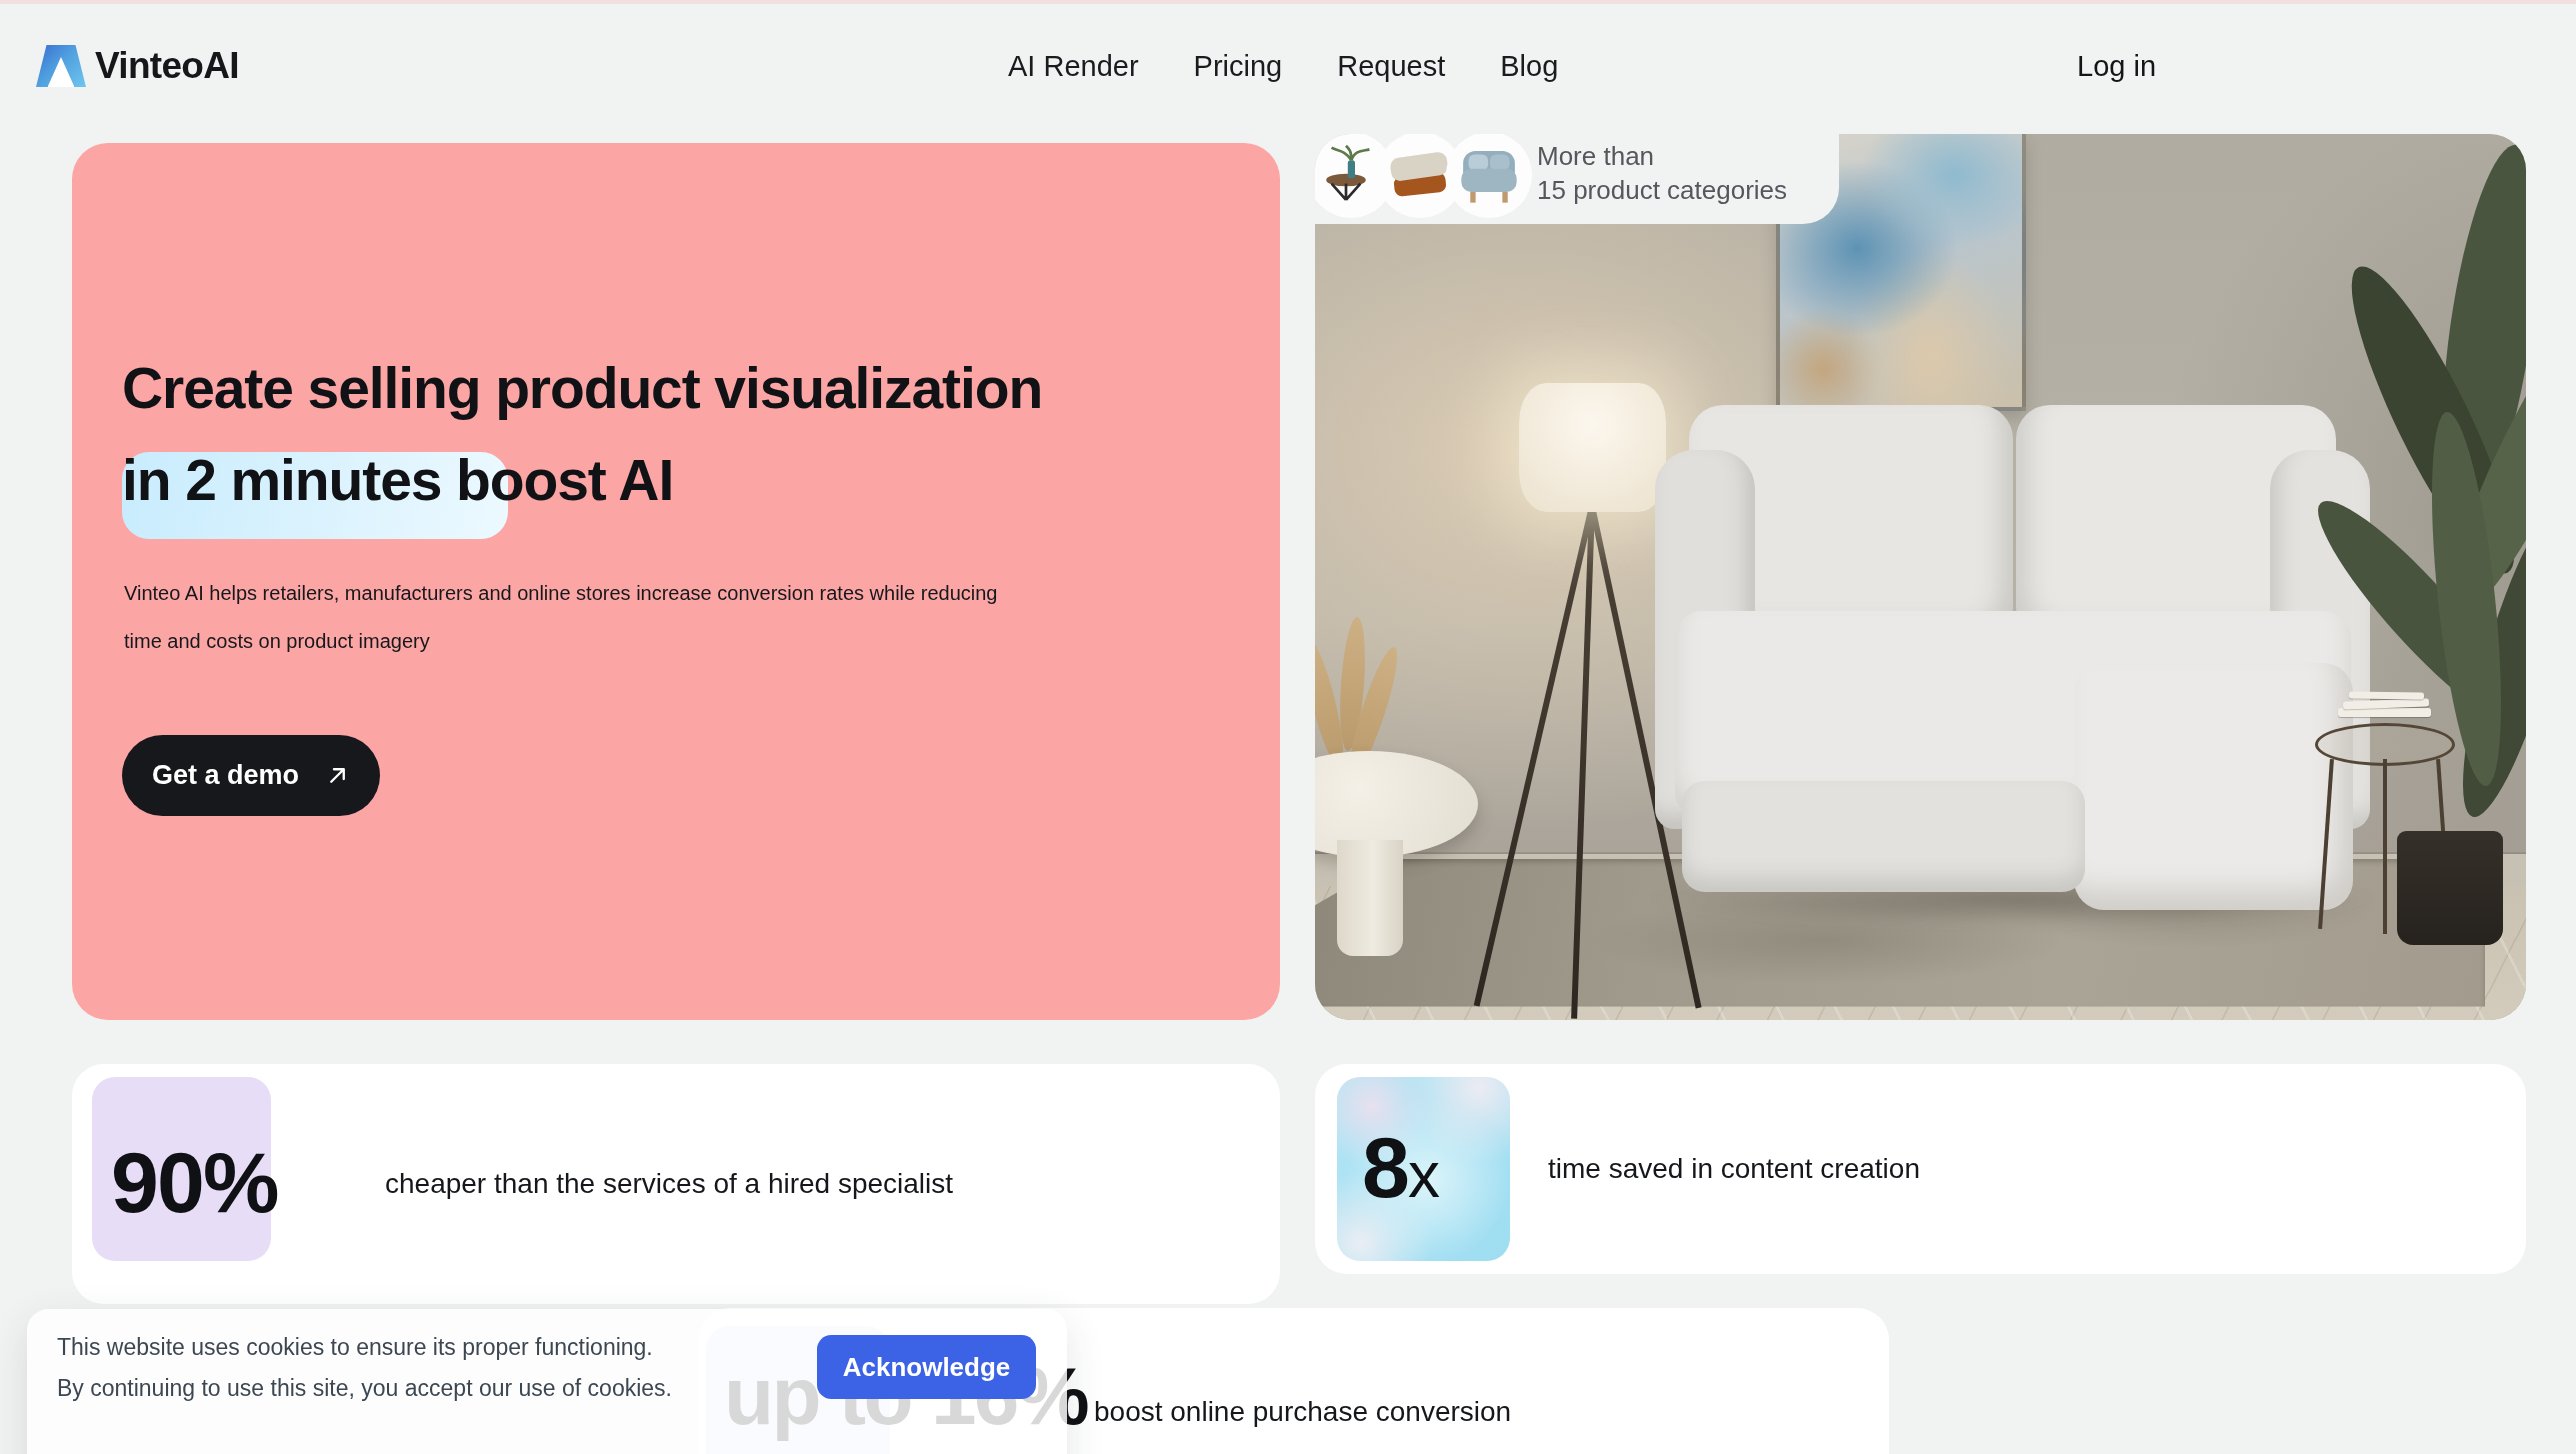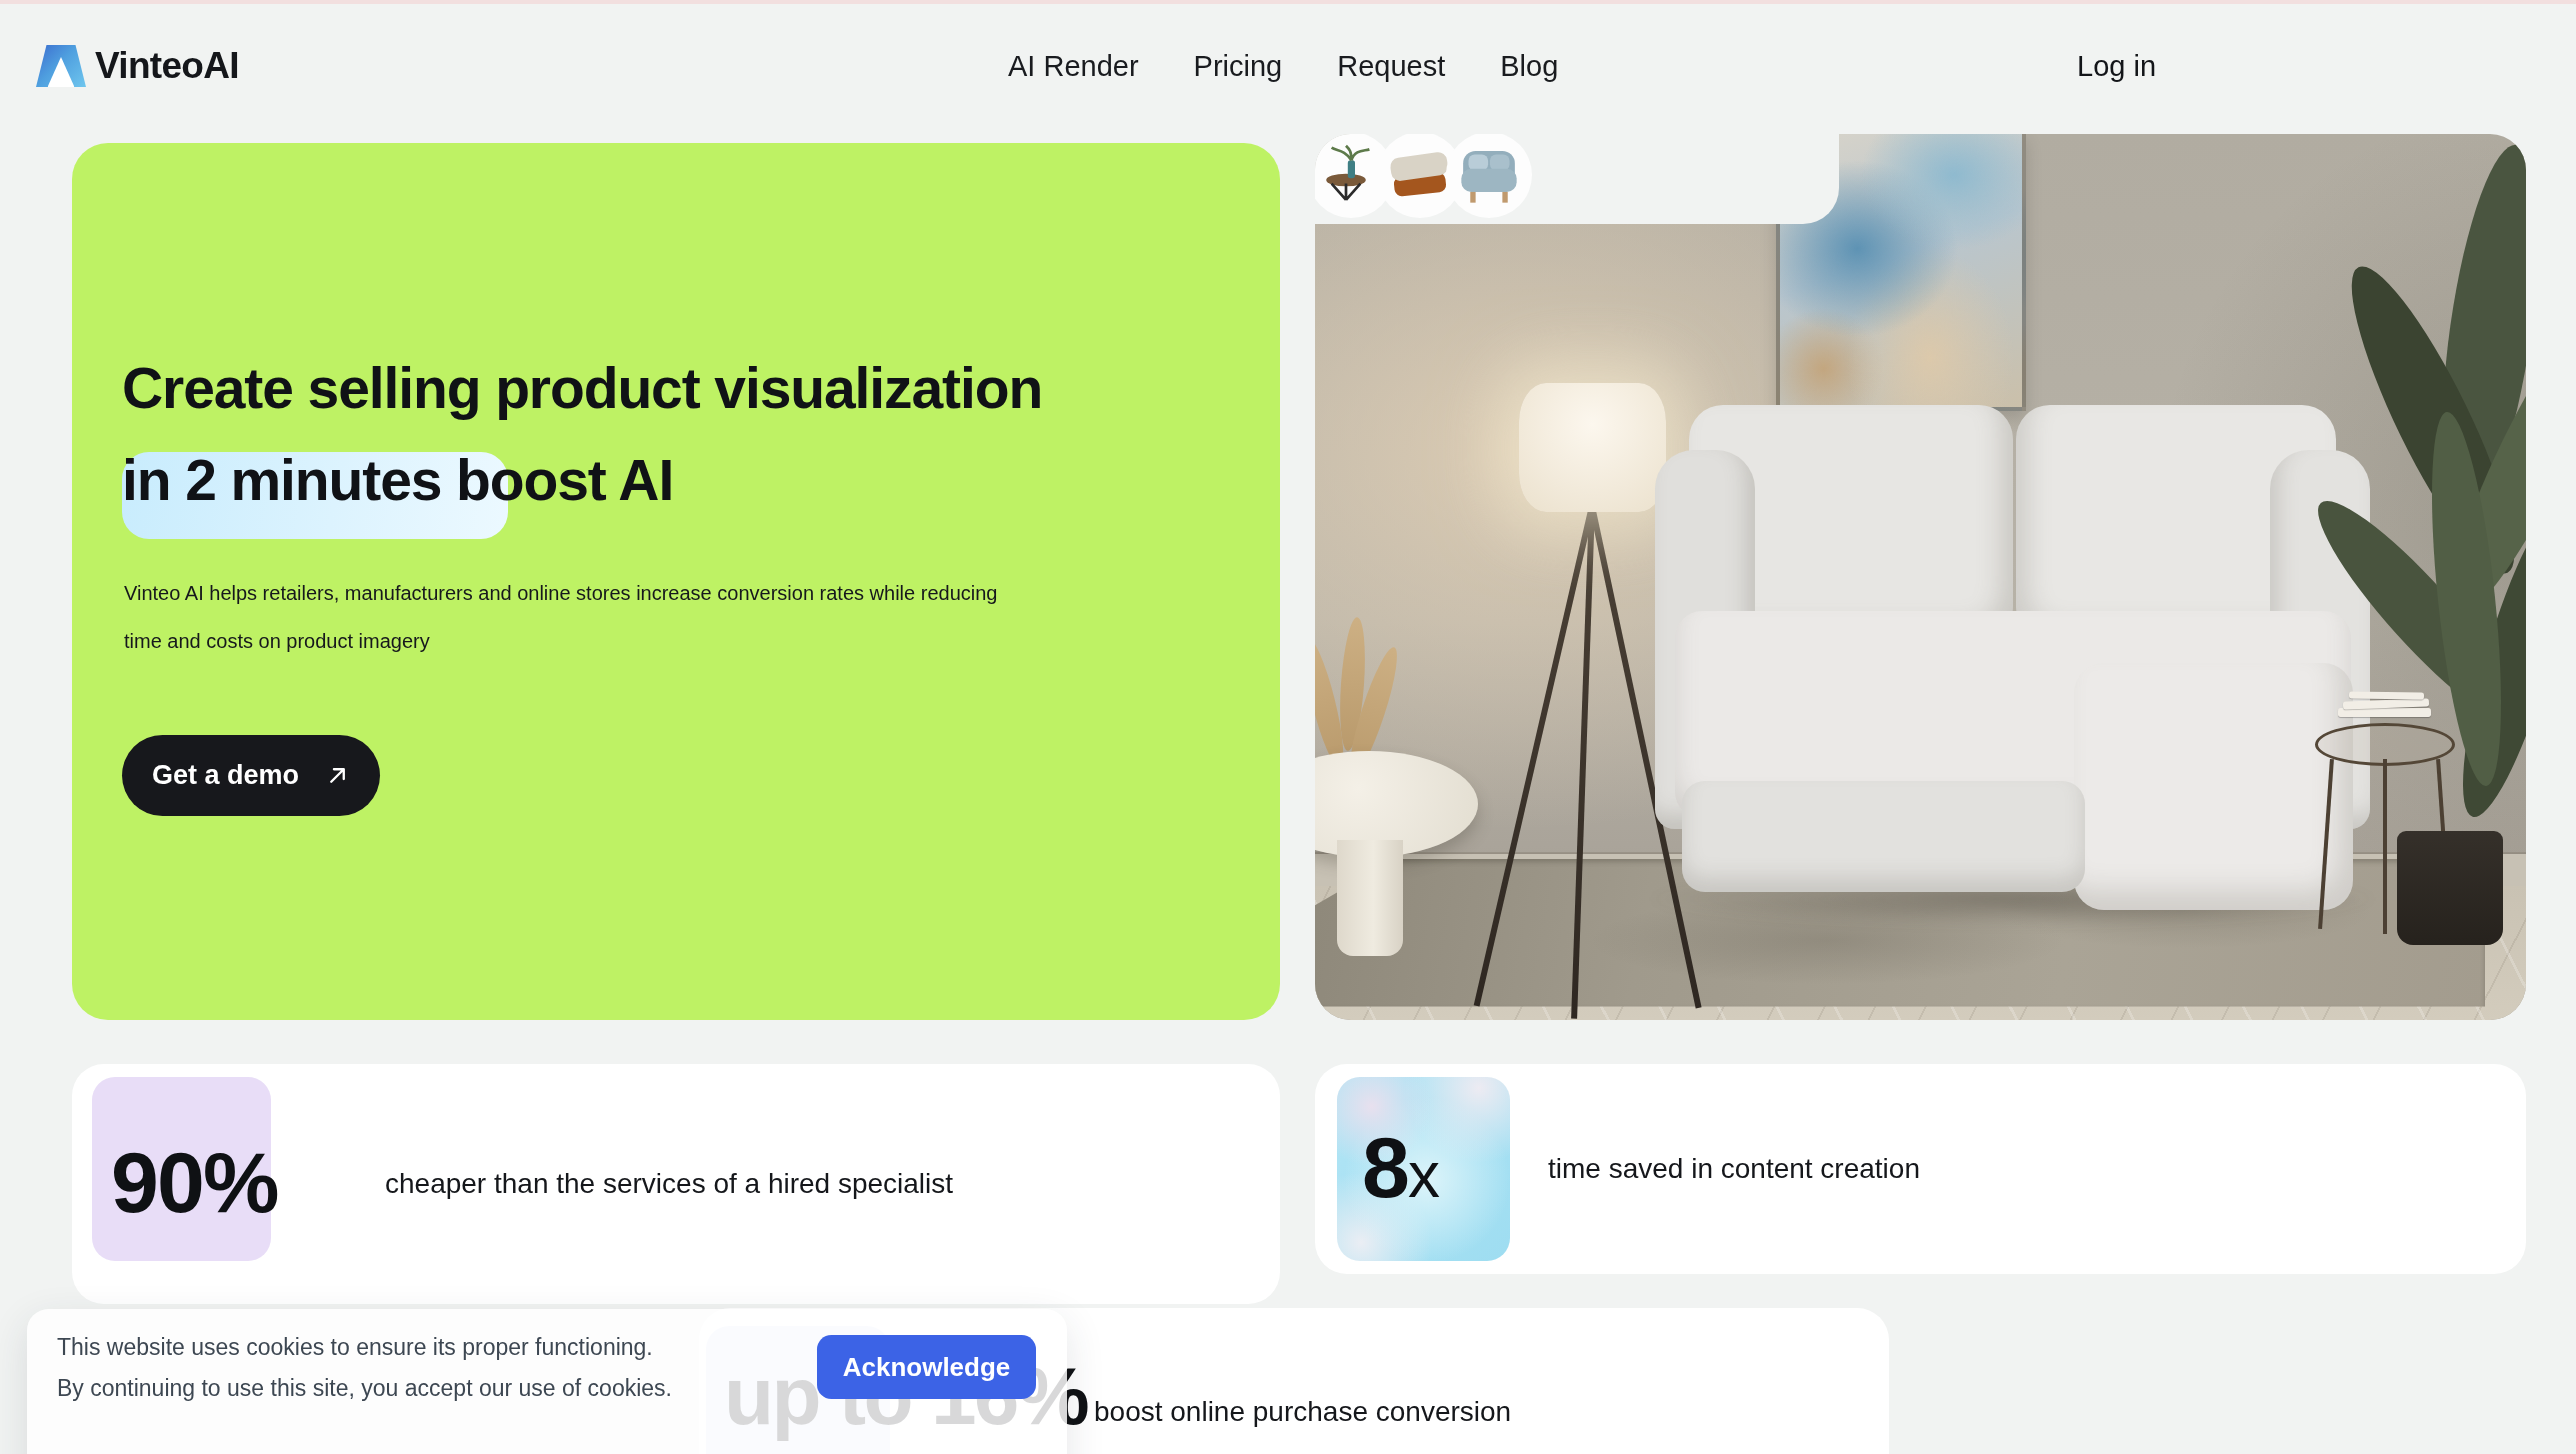--- a/index.html
+++ b/index.html
@@ -26,21 +26,21 @@
   .btn-outline { position:absolute; left:2187px; top:19px; width:358px; height:84px;
     border:2.7px solid #191b1f; border-radius:42px; background:transparent;
     display:flex; align-items:center; justify-content:center; gap:14.3px;
     font-size:28px; font-weight:500; color:#15171b; cursor:pointer; }
   .arrow-svg { width:25px; height:25px; }
   .arrow-svg path { fill:none; stroke:#15171b; stroke-width:2.6; stroke-linecap:round; stroke-linejoin:round; }
   .arrow-svg.white path { stroke:#ffffff; }
 
   
   .hero-card { position:absolute; left:72px; top:143px; width:1208px; height:877px;
-    background:#bef264; border-radius:36px; }
+    background:#fca5a5; border-radius:36px; }
   .hl-bg { position:absolute; left:50px; top:309px; width:386px; height:87px; border-radius:27px;
     background:linear-gradient(100deg,#c8ecfd 0%,#dcf3fe 55%,#ecf9ff 100%); }
   .headline { position:absolute; left:50px; top:199px; font-size:57px; font-weight:600;
     line-height:92px; letter-spacing:-1.1px; color:#101216; z-index:1; white-space:nowrap; }
   .subtitle { position:absolute; left:52px; top:426px; width:877px;
     font-size:20px; line-height:48px; color:#16181c; }
   .cta { position:absolute; left:50px; top:592px; width:258px; height:81px; border-radius:41px;
     background:#17181c; color:#fff; display:flex; align-items:center; justify-content:center; gap:26px;
     font-size:27px; font-weight:600; cursor:pointer; }
 
@@ -273,20 +273,24 @@
     <div class="thumb" style="left:131px; z-index:3;">
       <svg width="66" height="66" viewBox="0 0 74 74">
         <rect x="8" y="10" width="58" height="40" rx="14" fill="#93aebc"></rect>
         <rect x="14" y="14" width="22" height="18" rx="7" fill="#b9cdd8"></rect>
         <rect x="38" y="14" width="22" height="18" rx="7" fill="#a9c0cc"></rect>
         <rect x="6" y="30" width="62" height="26" rx="11" fill="#9db6c2"></rect>
         <rect x="16" y="56" width="6" height="12" fill="#c09a6e"></rect>
         <rect x="52" y="56" width="6" height="12" fill="#c09a6e"></rect>
       </svg>
     </div>
+    <div class="badge-text">
+      <div>More than</div>
+      <div>15 product categories</div>
+    </div>
   </div>
 </div>
 
 <div class="card card-1">
   <div class="tile tile-lavender"></div>
   <div class="stat-value">90%</div>
   <div class="stat-label">cheaper than the services of a hired specialist</div>
 </div>
 
 <div class="card card-2">

